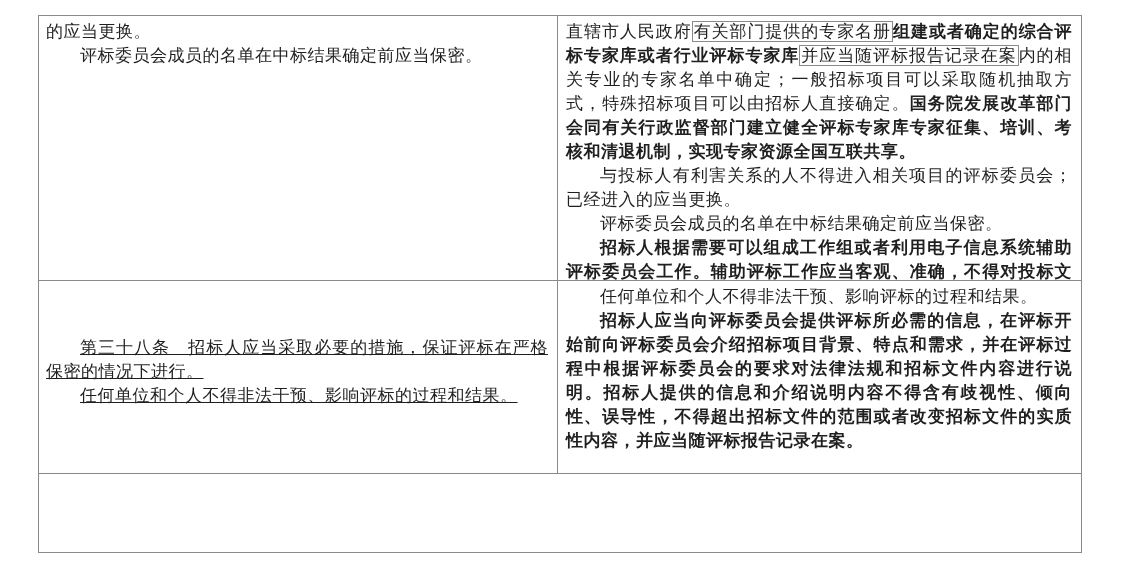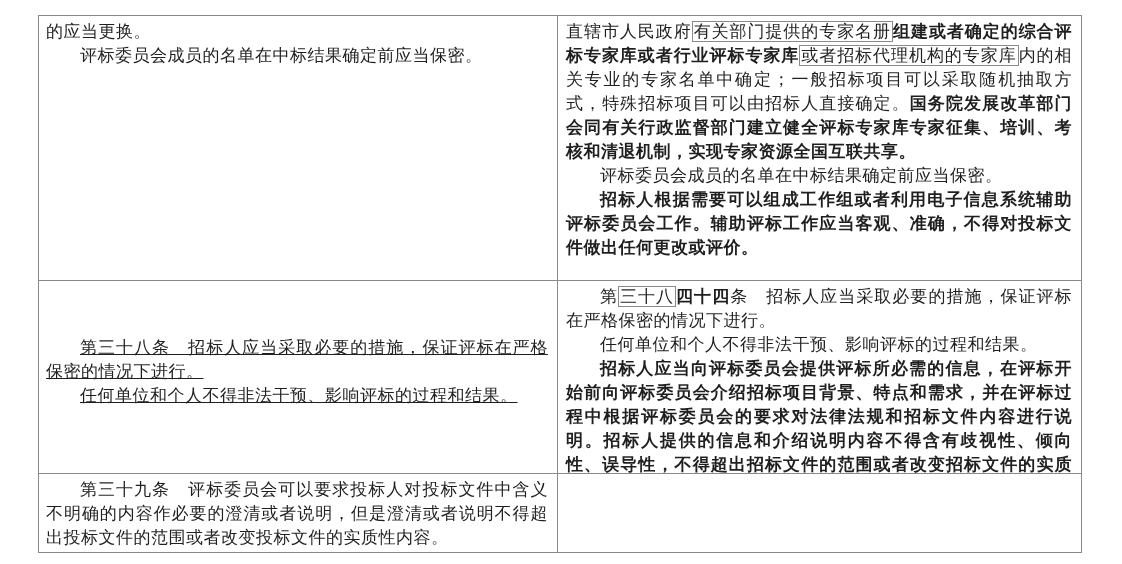--- a/index.html
+++ b/index.html
@@ -66,38 +66,35 @@
 
 <div class="page">
   <div class="doc-table">
 
     <div class="trow r1">
       <div class="cell left">
         <p class="para"><span class="seg">的应当更换。</span></p>
         <p class="para indent"><span class="seg">评标委员会成员的名单在中标结果确定前应当保密。</span></p>
       </div>
       <div class="cell right">
-        <p class="para"><span class="seg">直辖市人民政府</span><span class="seg del">有关部门提供的专家名册</span><span class="seg add">组建或者确定的综合评标专家库或者行业评标专家库</span><span class="seg del">或者招标代理机构的专家库</span><span class="seg">内的相关专业的专家名单中确定；一般招标项目可以采取随机抽取方式，特殊招标项目可以由招标人直接确定。</span><span class="seg add">国务院发展改革部门会同有关行政监督部门建立健全评标专家库专家征集、培训、考核和清退机制，实现专家资源全国互联共享。</span></p>
+        <p class="para"><span class="seg">直辖市人民政府</span><span class="seg del">有关部门提供的专家名册</span><span class="seg add">组建或者确定的综合评标专家库或者行业评标专家库</span><span class="seg del">并应当随评标报告记录在案</span><span class="seg">内的相关专业的专家名单中确定；一般招标项目可以采取随机抽取方式，特殊招标项目可以由招标人直接确定。</span><span class="seg add">国务院发展改革部门会同有关行政监督部门建立健全评标专家库专家征集、培训、考核和清退机制，实现专家资源全国互联共享。</span></p>
+        <p class="para indent"><span class="seg">与投标人有利害关系的人不得进入相关项目的评标委员会；已经进入的应当更换。</span></p>
         <p class="para indent"><span class="seg">评标委员会成员的名单在中标结果确定前应当保密。</span></p>
         <p class="para indent"><span class="seg add">招标人根据需要可以组成工作组或者利用电子信息系统辅助评标委员会工作。辅助评标工作应当客观、准确，不得对投标文件做出任何更改或评价。</span></p>
       </div>
     </div>
 
     <div class="trow r2">
       <div class="cell left voffset">
         <p class="para indent"><span class="seg">第三十八条　招标人应当采取必要的措施，保证评标在严格保密的情况下进行。</span></p>
         <p class="para indent"><span class="seg">任何单位和个人不得非法干预、影响评标的过程和结果。</span></p>
       </div>
       <div class="cell right">
-        <p class="para indent"><span class="seg">第</span><span class="seg del">三十八</span><span class="seg add">四十四</span><span class="seg">条　招标人应当采取必要的措施，保证评标在严格保密的情况下进行。</span></p>
         <p class="para indent"><span class="seg">任何单位和个人不得非法干预、影响评标的过程和结果。</span></p>
         <p class="para indent"><span class="seg add">招标人应当向评标委员会提供评标所必需的信息，在评标开始前向评标委员会介绍招标项目背景、特点和需求，并在评标过程中根据评标委员会的要求对法律法规和招标文件内容进行说明。招标人提供的信息和介绍说明内容不得含有歧视性、倾向性、误导性，不得超出招标文件的范围或者改变招标文件的实质性内容，并应当随评标报告记录在案。</span></p>
       </div>
     </div>
 
     <div class="trow r3">
-      <div class="cell left">
-        <p class="para indent"><span class="seg">第三十九条　评标委员会可以要求投标人对投标文件中含义不明确的内容作必要的澄清或者说明，但是澄清或者说明不得超出投标文件的范围或者改变投标文件的实质性内容。</span></p>
-      </div>
     </div>
 
   </div>
 </div>
 
 </body></html>

